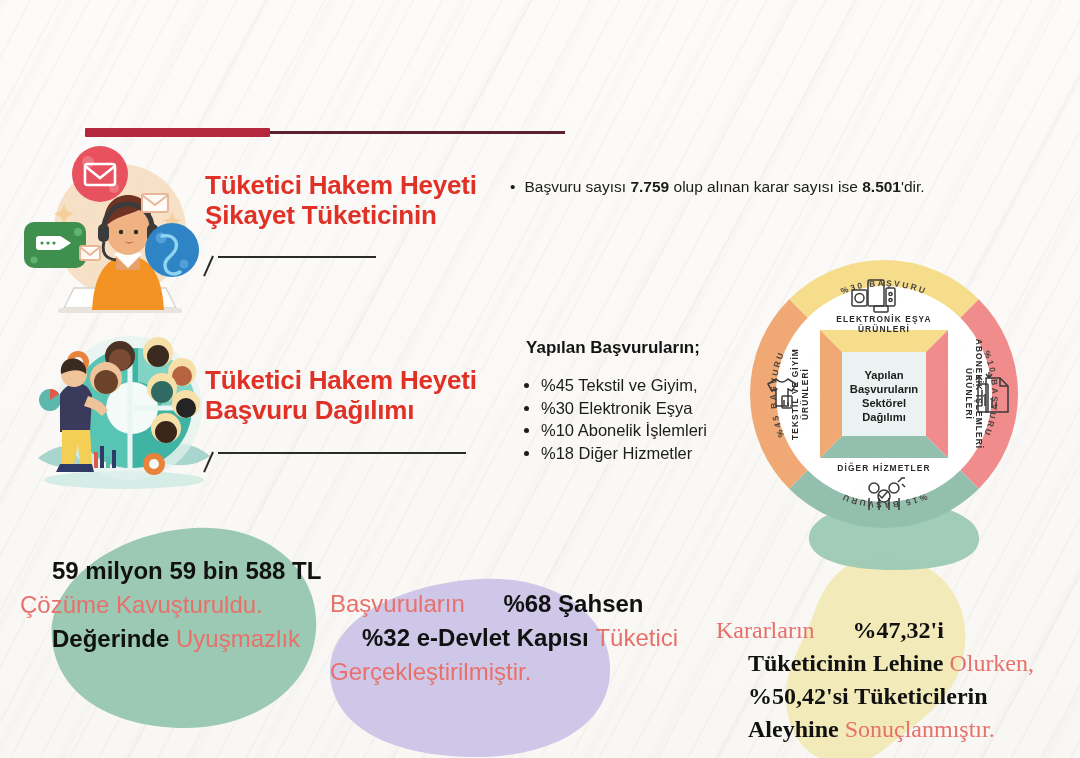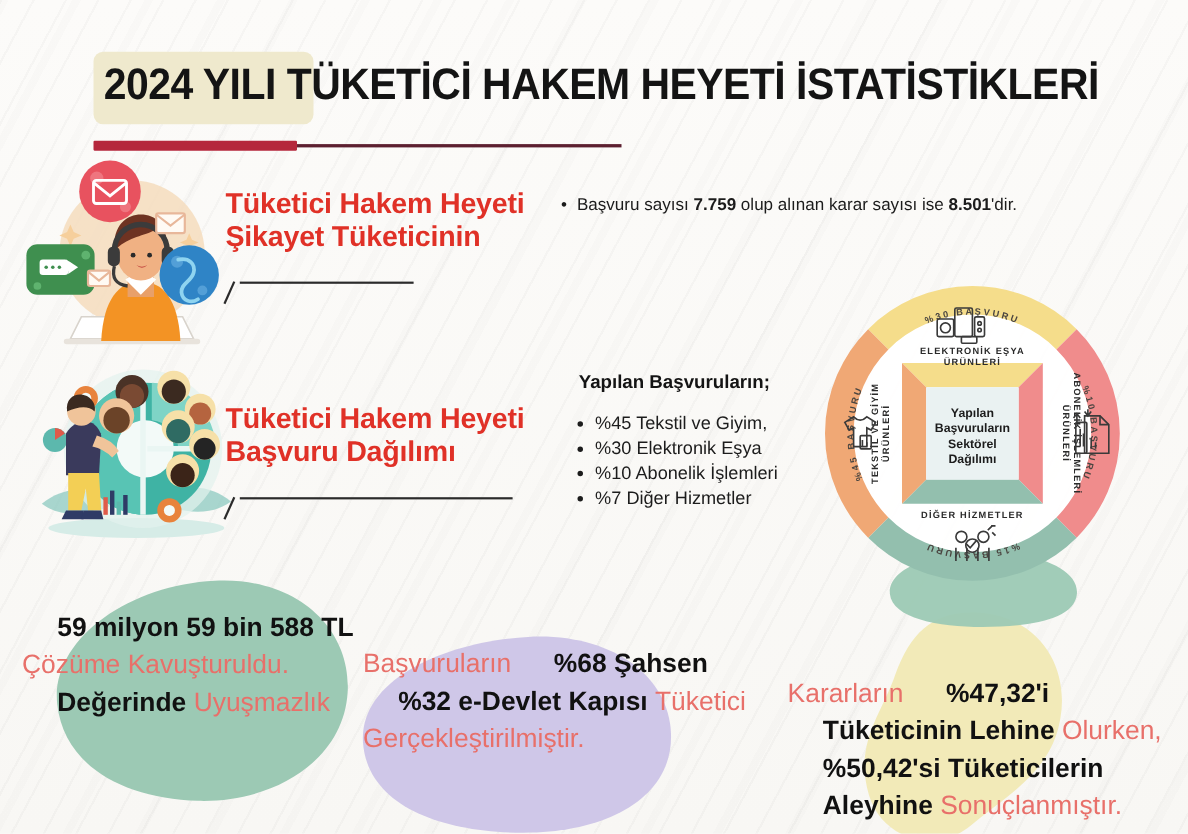--- a/index.html
+++ b/index.html
@@ -91,24 +91,20 @@
   <svg class="blob" style="left:310px;top:575px;" width="330" height="185" viewBox="0 0 330 185">
     <path d="M170 4 C244 0 298 38 300 92 C302 150 242 182 166 182 C88 182 24 156 20 100 C16 42 96 8 170 4 Z" fill="#cfc7e8"></path>
   </svg>
   <svg class="blob" style="left:740px;top:555px;" width="260" height="215" viewBox="0 0 260 215">
     <path d="M150 2 C206 6 232 52 224 98 C216 148 172 170 142 196 C110 222 62 208 50 168 C36 120 62 94 74 58 C88 20 108 0 150 2 Z" fill="#f2eab8"></path>
   </svg>
   <svg class="blob" style="left:805px;top:500px;" width="180" height="70" viewBox="0 0 180 70">
     <path d="M90 2 C140 2 176 18 174 40 C172 64 128 70 88 70 C48 70 6 62 4 40 C2 16 44 2 90 2 Z" fill="#9cc9b4" opacity="0.95"></path>
   </svg>
 
-  <div id="title-wrap">
-    <div id="title-hl"></div>
-    <div id="title-text">2024 YILI TÜKETİCİ HAKEM HEYETİ İSTATİSTİKLERİ</div>
-  </div>
   <div id="rule-thick"></div>
   <div id="rule-thin"></div>
 
   <svg class="illu" style="left:22px;top:142px;" width="185" height="175" viewBox="0 0 185 175">
     <ellipse cx="98" cy="88" rx="66" ry="66" fill="#f4dcbd" opacity="0.85"></ellipse>
 
     <g fill="#f6cf9c">
       <path d="M42 62 l3 7 7 3 -7 3 -3 7 -3 -7 -7 -3 7 -3 z"></path>
       <path d="M150 70 l2.5 6 6 2.5 -6 2.5 -2.5 6 -2.5 -6 -6 -2.5 6 -2.5 z"></path>
       <path d="M128 132 l2 5 5 2 -5 2 -2 5 -2 -5 -5 -2 5 -2 z"></path>
@@ -249,21 +245,21 @@
   </div>
   <div class="sec-underline" style="left:218px;top:452px;width:248px;"></div>
   <div class="sec-tick" style="left:212px;top:452px;"></div>
 
   <div id="dist-box">
     <div id="dist-title">Yapılan Başvuruların;</div>
     <ul id="dist-list">
       <li>%45 Tekstil ve Giyim,</li>
       <li>%30 Elektronik Eşya</li>
       <li>%10 Abonelik İşlemleri</li>
-      <li>%7 Diğer Hizmetler</li>
+      <li>%18 Diğer Hizmetler</li>
     </ul>
   </div>
 
   <svg id="ring" viewBox="0 0 312 312">
     <defs>
       <path id="arcTop" d="M 48 156 A 108 108 0 0 1 264 156"></path>
       <path id="arcRight" d="M 156 48 A 108 108 0 0 1 156 264"></path>
       <path id="arcBottom" d="M 264 156 A 108 108 0 0 1 48 156"></path>
       <path id="arcLeft" d="M 156 264 A 108 108 0 0 1 156 48"></path>
     </defs>
@@ -373,21 +369,21 @@
       <span class="r">Başvuruların </span><span class="k">%68 Şahsen</span>
     </div>
     <div class="bl">
       <span class="k">%32 e-Devlet Kapısı </span><span class="r">Tüketici</span>
     </div>
     <div class="bl">
       <span class="r">Gerçekleştirilmiştir.</span>
     </div>
   </div>
 
-  <div class="bottom" style="left:716px;top:615px;">
+  <div class="bottom" style="left:716px;top:615px;font-family:Liberation Serif, serif;">
     <div class="bl">
       <span class="r">Kararların </span><span class="k">%47,32'i</span>
     </div>
     <div class="bl">
       <span class="k">Tüketicinin Lehine </span><span class="r">Olurken,</span>
     </div>
     <div class="bl">
       <span class="k">%50,42'si Tüketicilerin</span>
     </div>
     <div class="bl">

